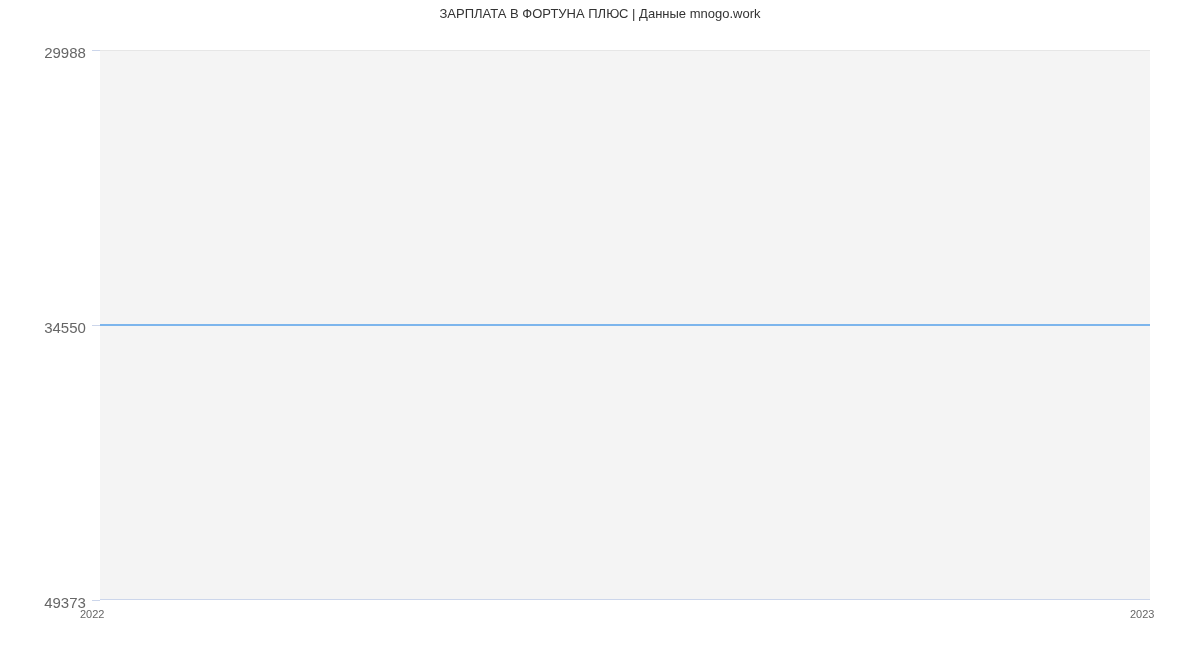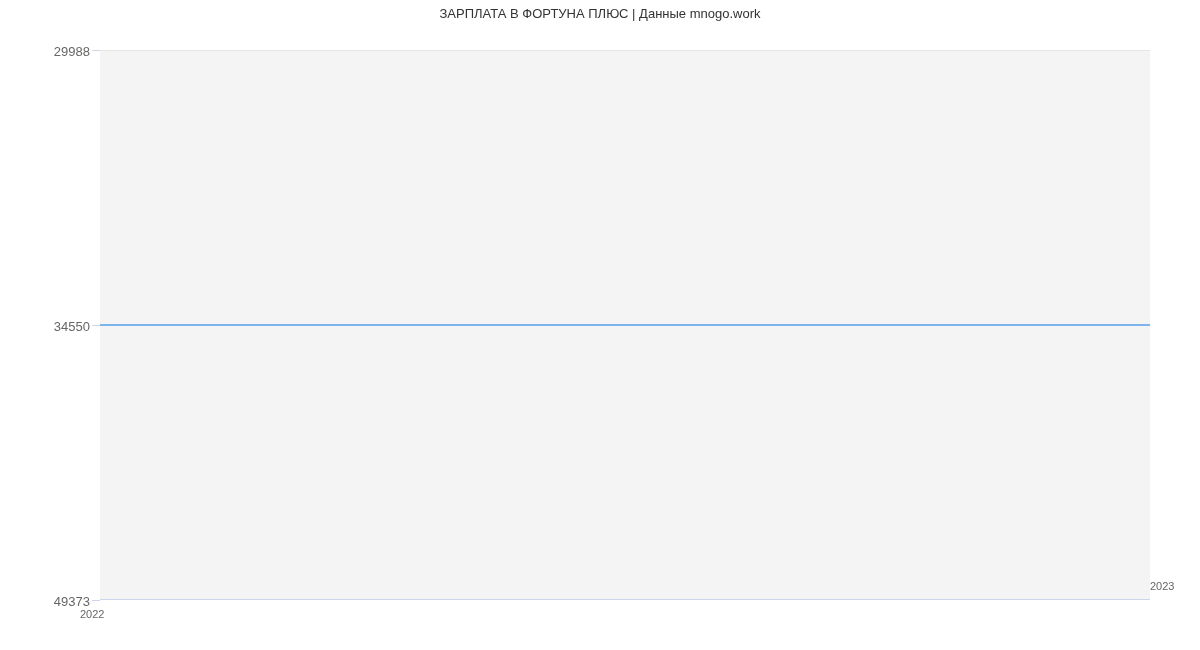--- a/index.html
+++ b/index.html
@@ -45,23 +45,23 @@
       background: #e6e6e6;
     }
     .y-tick-mark {
       position: absolute;
       width: 8px;
       height: 1px;
       background: #ccd6eb;
     }
     .y-label {
       position: absolute;
-      font-size: 13px;
+      font-size: 15px;
       color: #666666;
-      text-align: right;
+      text-align: center;
       width: 50px;
     }
     .x-label {
       position: absolute;
       font-size: 11px;
       color: #666666;
       text-align: left;
     }
     .data-line {
       position: absolute;
@@ -88,14 +88,14 @@
 
   <div class="y-tick-mark" style="left:92px; top:50px;"></div>
   <div class="y-tick-mark" style="left:92px; top:325px;"></div>
   <div class="y-tick-mark" style="left:92px; top:600px;"></div>
 
   <div class="y-label" style="left:40px; top:44px;">29988</div>
   <div class="y-label" style="left:40px; top:319px;">34550</div>
   <div class="y-label" style="left:40px; top:594px;">49373</div>
 
   <div class="x-label" style="left:80px; top:608px; width:40px;">2022</div>
-  <div class="x-label" style="left:1130px; top:580px; width:40px;margin-left:20px;">2023</div>
+  <div class="x-label" style="left:1130px; top:608px; width:40px;">2023</div>
 </div>
 
 </body></html>

